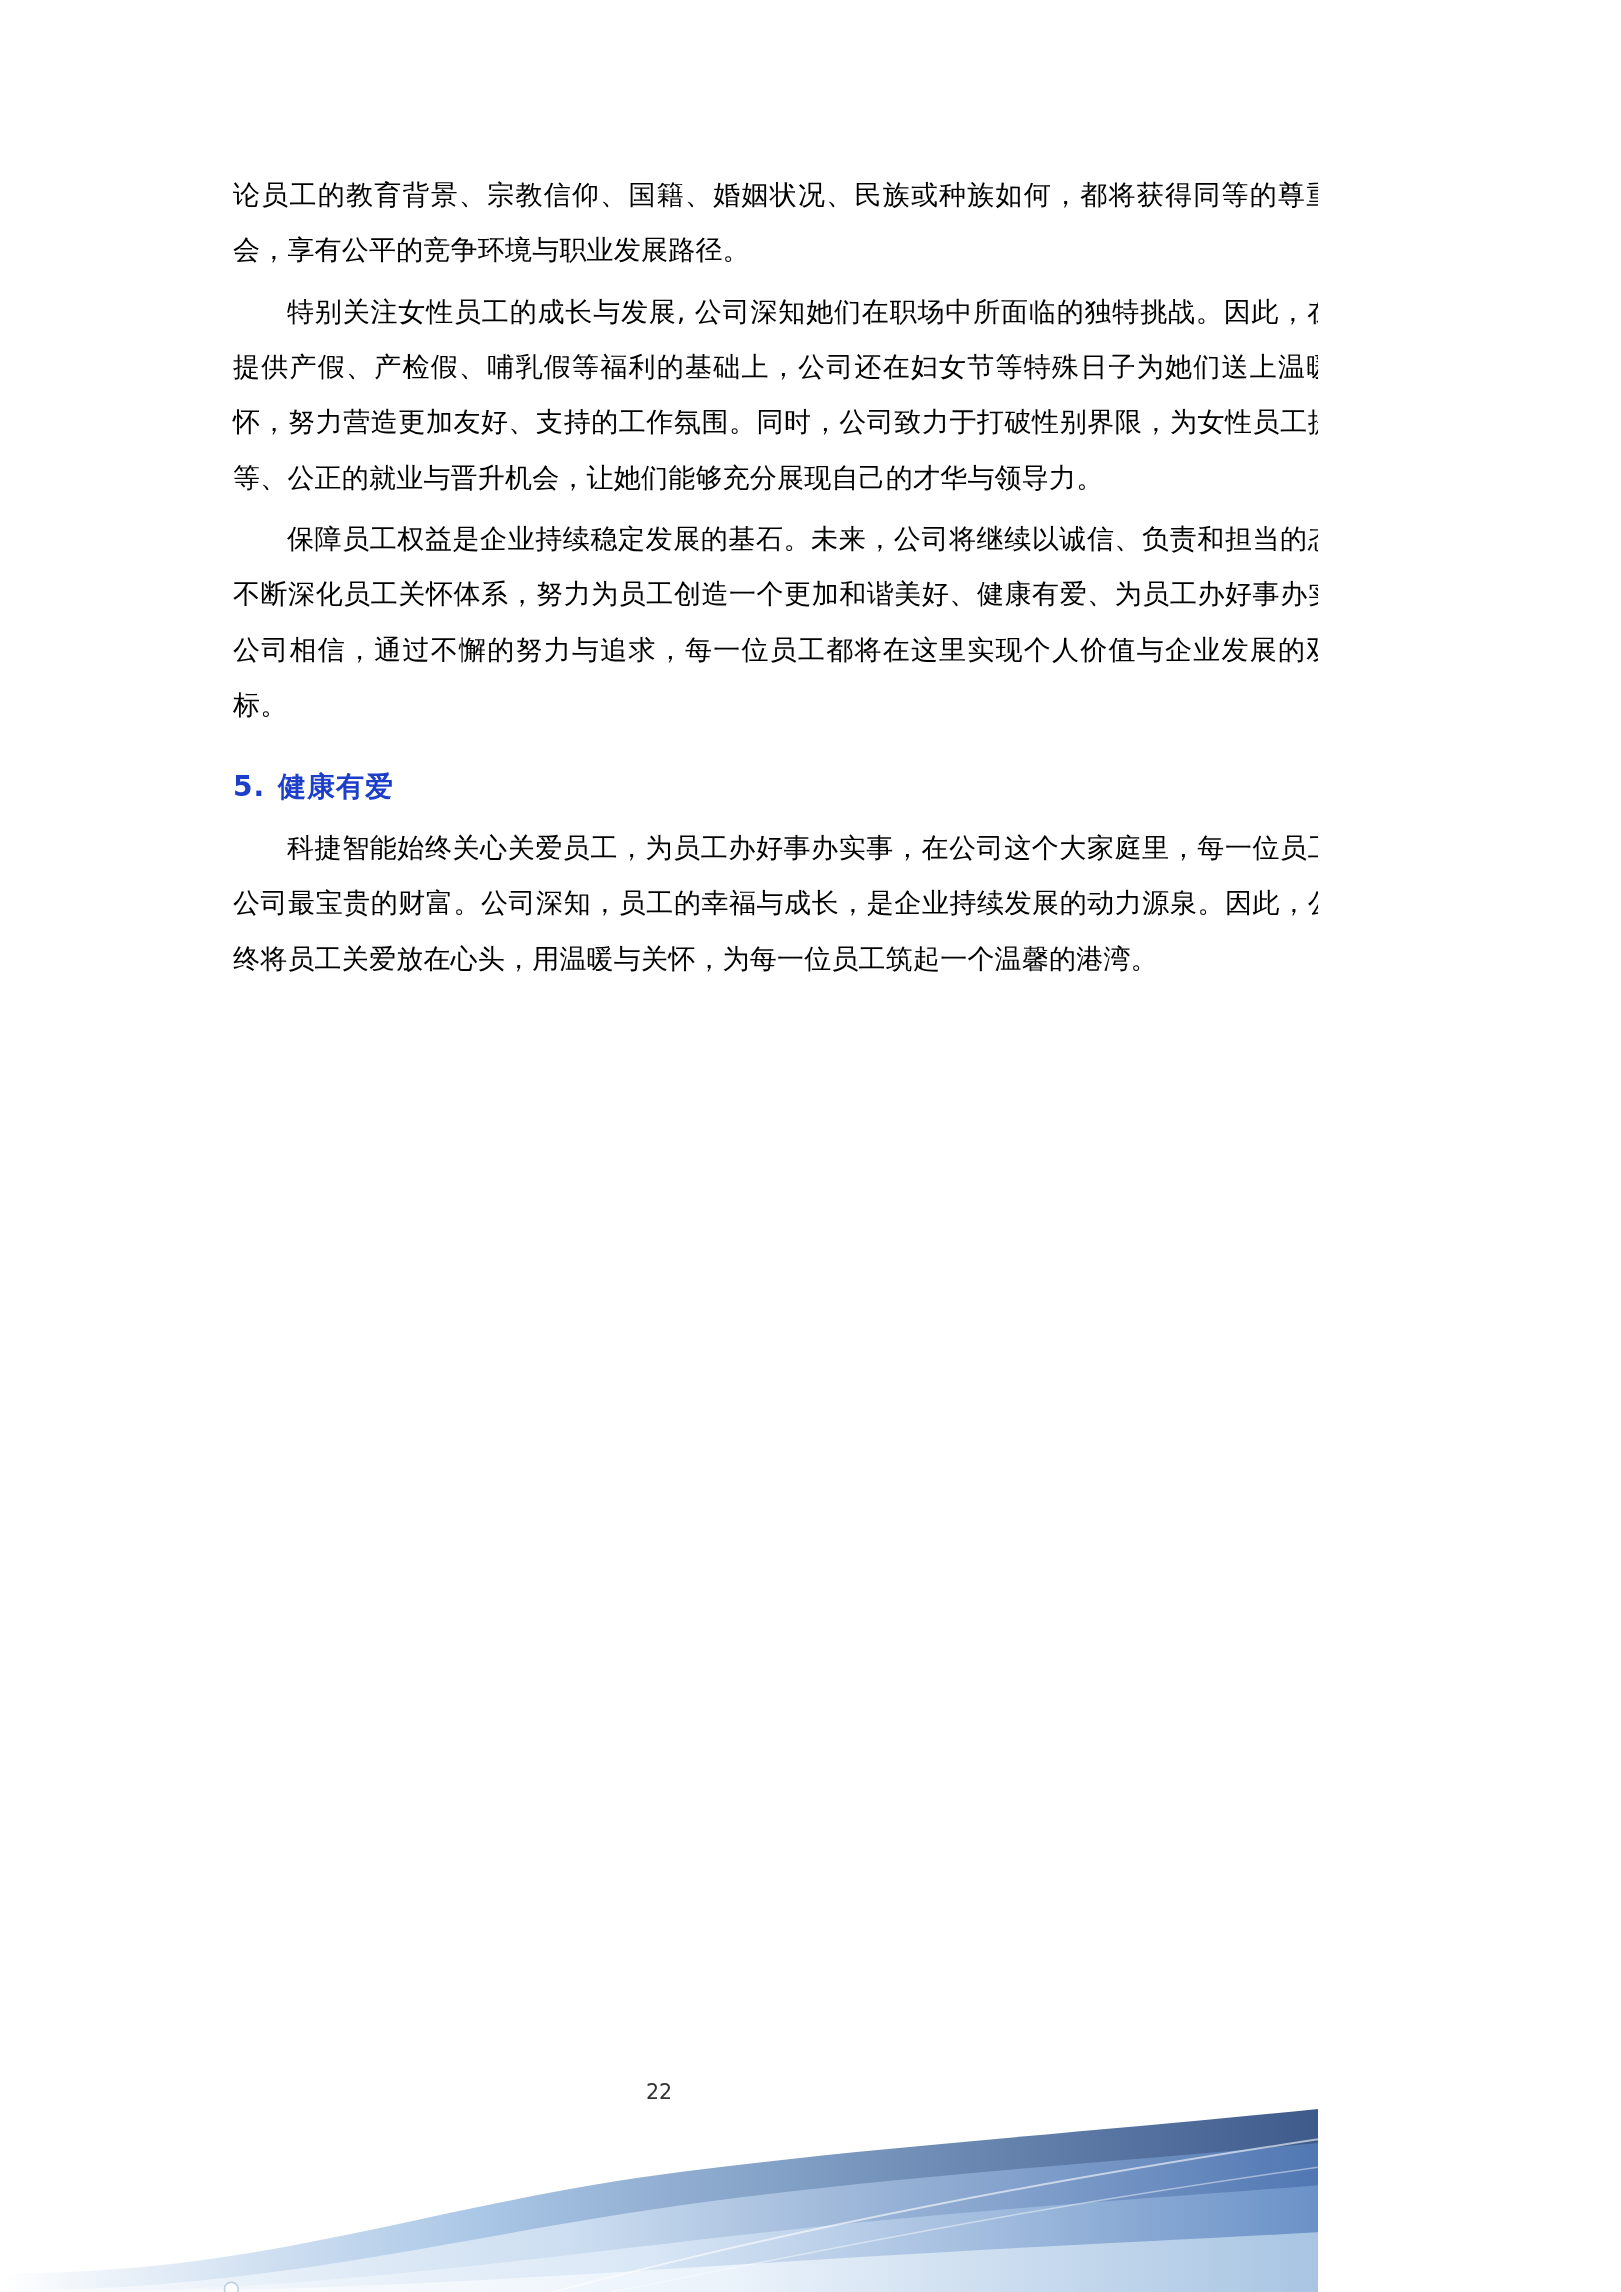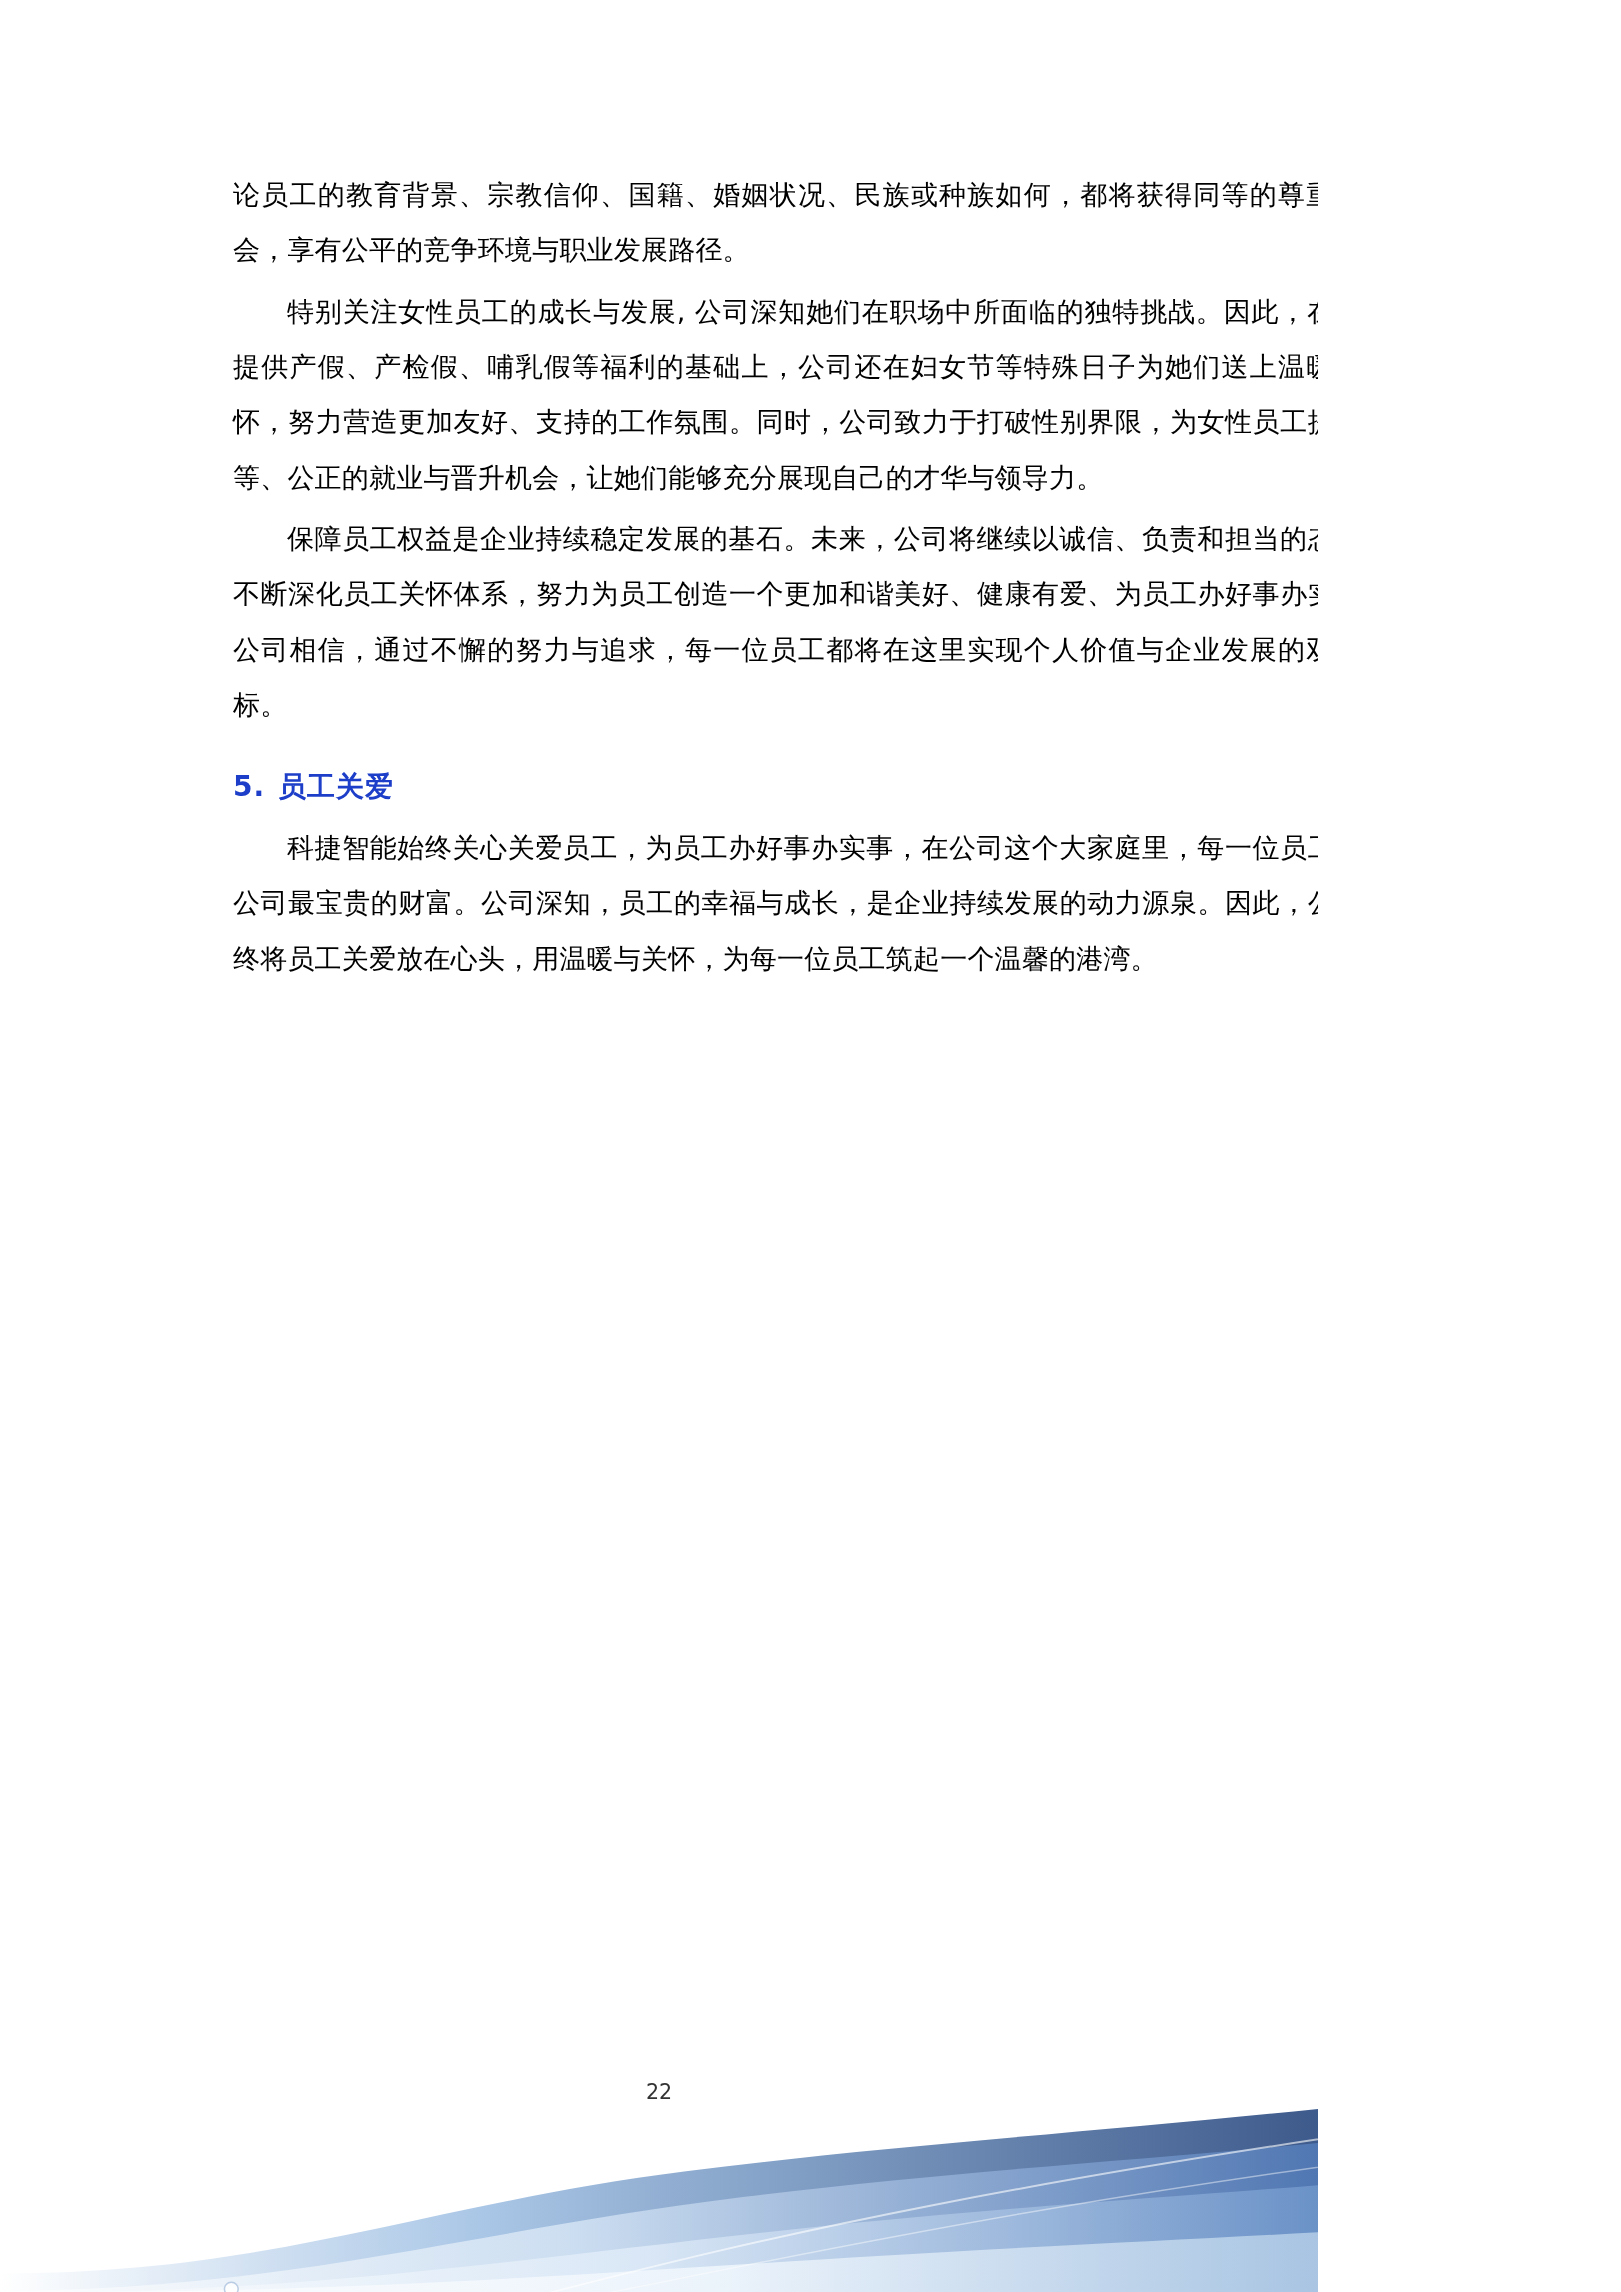--- a/index.html
+++ b/index.html
@@ -76,21 +76,21 @@
 
     <p class="body-text">论员工的教育背景、宗教信仰、国籍、婚姻状况、民族或种族如何，都将获得同等的尊重与机会，享有公平的竞争环境与职业发展路径。</p>
 
     <p class="body-text indent">特别关注女性员工的成长与发展, 公司深知她们在职场中所面临的独特挑战。因此，在依法提供产假、产检假、哺乳假等福利的基础上，公司还在妇女节等特殊日子为她们送上温暖与关怀，努力营造更加友好、支持的工作氛围。同时，公司致力于打破性别界限，为女性员工提供平等、公正的就业与晋升机会，让她们能够充分展现自己的才华与领导力。</p>
 
 
 
     <p class="body-text indent">保障员工权益是企业持续稳定发展的基石。未来，公司将继续以诚信、负责和担当的态度，不断深化员工关怀体系，努力为员工创造一个更加和谐美好、健康有爱、为员工办好事办实事。公司相信，通过不懈的努力与追求，每一位员工都将在这里实现个人价值与企业发展的双赢目标。</p>
 
     <h2 class="section-heading">
-      <span class="num">5.</span><span>员工关爱</span>
+      <span class="num">5.</span><span>健康有爱</span>
     </h2>
 
     <p class="body-text indent">科捷智能始终关心关爱员工，为员工办好事办实事，在公司这个大家庭里，每一位员工都是公司最宝贵的财富。公司深知，员工的幸福与成长，是企业持续发展的动力源泉。因此，公司始终将员工关爱放在心头，用温暖与关怀，为每一位员工筑起一个温馨的港湾。</p>
 
   </div>
 
   <div class="page-number">22</div>
 
   <svg class="footer-art" viewBox="0 0 1654 320" preserveAspectRatio="none">
     <defs>

